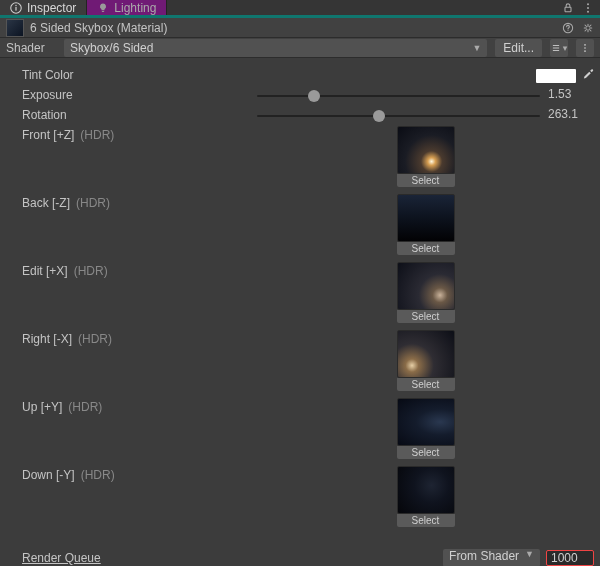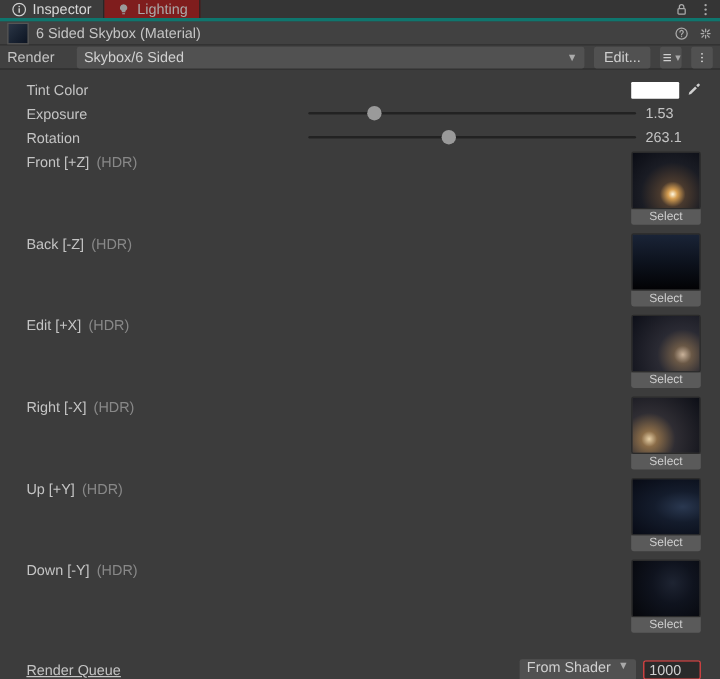--- a/index.html
+++ b/index.html
@@ -1,21 +1,21 @@
 <!DOCTYPE html>
 <html><head>
 <meta charset="utf-8">
 <style>
   * { box-sizing: border-box; margin: 0; padding: 0; font-family: -apple-system, BlinkMacSystemFont, "Segoe UI", Arial, sans-serif; }
   body { background: #3c3c3c; color: #c4c4c4; font-size: 12px; width: 600px; height: 566px; overflow: hidden; }
   .panel { width: 600px; height: 566px; display: flex; flex-direction: column; }
 
   
   .tabbar { height: 18px; background: #353535; display: flex; align-items: stretch; border-bottom: 3px solid #0f766e; }
-  .tab { display: flex; align-items: center; padding: 0 10px; gap: 5px; color: #aaa; background: #7f1d1d; border-right: 1px solid #232323; }
+  .tab { display: flex; align-items: center; padding: 0 10px; gap: 5px; color: #aaa; background: #701a75; border-right: 1px solid #232323; }
   .tab.active { background: #3c3c3c; color: #d8d8d8; }
   .tab svg { width: 12px; height: 12px; }
   .tab-spacer { flex: 1; }
   .tabbar-right { display: flex; align-items: center; padding-right: 6px; gap: 8px; color: #aaa; }
   .tabbar-right svg { width: 12px; height: 12px; }
 
   
   .header { height: 20px; background: #414141; display: flex; align-items: center; padding: 0 6px; gap: 6px; border-bottom: 1px solid #2c2c2c; justify-content: center; }
   .mat-icon { width: 18px; height: 18px; background: linear-gradient(135deg,#2a3545,#0c1422); border:1px solid #555; }
   .header-title { flex: 1; color: #c4c4c4; }
@@ -25,38 +25,38 @@
   
   .shader-row { height: 20px; background: #414141; display: flex; align-items: center; padding: 0 6px; gap: 8px; border-bottom:1px solid #2c2c2c; }
   .shader-row .label { width: 50px; color: #c4c4c4; }
   .shader-dd { flex: 1; height: 18px; background: #515151; border-radius: 2px; display: flex; align-items: center; padding: 0 6px; color: #d0d0d0; position: relative; }
   .shader-dd .caret { margin-left:auto; }
   .shader-edit { height:18px; background:#515151; border-radius:2px; padding:0 8px; display:flex; align-items:center; color:#d0d0d0; }
   .shader-icon { width:18px; height:18px; background:#515151; border-radius:2px; display:flex; align-items:center; justify-content:center; }
   .shader-icon svg { width:10px; height:10px; }
 
   
-  .body { flex:1; padding: 8px 16px 8px 22px; overflow:auto; }
+  .body { flex:1; padding: 8px 6px 8px 22px; overflow:auto; }
   .prop-row { display:flex; align-items:center; height:18px; margin-bottom:2px; }
   .prop-label { width: 235px; color:#c4c4c4; }
   .prop-suffix { color:#888; margin-left:6px; }
-  .prop-ctrl { flex:1; display:flex; align-items:flex-start; gap:6px; }
+  .prop-ctrl { flex:1; display:flex; align-items:flex-end; gap:6px; }
 
   .color-swatch { width:40px; height:14px; background:#fff; border-radius:1px; }
   .eyedrop svg { width:12px; height:12px; }
 
   .slider { flex:1; height:14px; position:relative; display:flex; align-items:center; }
   .slider-track { height:2px; background:#222; width:100%; border-radius:1px; }
   .slider-thumb { position:absolute; width:12px; height:12px; background:#9a9a9a; border-radius:50%; top:1px; transform:translateX(-50%); }
   .num-field { width:48px; height:16px; background:transparent; color:#c4c4c4; border:none; text-align:left; padding-left:2px; }
 
   
   .tex-row { display:flex; align-items:flex-start; margin-bottom:6px; min-height:62px; }
   .tex-label { width:235px; color:#c4c4c4; padding-top:2px; }
-  .tex-ctrl { flex:1; display:flex; justify-content:flex-end; }
+  .tex-ctrl { flex:1; display:flex; justify-content:center; }
   .tex-box { width:58px; display:flex; flex-direction:column; }
   .thumb { width:58px; height:48px; border:1px solid #2a2a2a; border-radius:2px; }
   .thumb.front { background: radial-gradient(circle at 60% 75%, #fff8e0 0%, #d79f52 8%, #4a3a2e 22%, #1a1c24 55%, #0a0c14 100%); }
   .thumb.back  { background: linear-gradient(180deg,#1a2437 0%,#0e1420 45%,#020204 100%); }
   .thumb.left  { background: radial-gradient(circle at 75% 70%, #c9b29a 0%, #6a5846 14%, #2a2a33 40%, #0d0f18 100%); }
   .thumb.right { background: radial-gradient(circle at 25% 75%, #e6cfa6 0%, #8a6c48 12%, #2f2d33 40%, #0c0e16 100%); }
   .thumb.up    { background: radial-gradient(ellipse at 75% 50%, #2a3850 0%, #141c2c 40%, #070a14 100%); }
   .thumb.down  { background: radial-gradient(circle at 60% 40%, #1e2432 0%, #0f131e 40%, #05060a 100%); }
   .select-btn { height:13px; background:#5a5a5a; color:#cfcfcf; font-size:10px; display:flex; align-items:center; justify-content:center; border-radius:0 0 2px 2px; }
 
@@ -116,21 +116,21 @@
           <circle cx="8" cy="11.3" r=".7" fill="#aaa" stroke="none"></circle>
         </svg>
       <svg viewBox="0 0 16 16" fill="none" stroke="#aaa" stroke-width="1.4">
           <path d="M3 8h3M10 8h3M8 3v3M8 10v3" stroke-linecap="round"></path>
           <path d="M4 4l2 2M12 4l-2 2M4 12l2-2M12 12l-2-2" stroke-linecap="round"></path>
         </svg>
     </div>
   </div>
 
   <div class="shader-row">
-    <div class="label">Render</div>
+    <div class="label">Shader</div>
     <div class="shader-dd">
       <span>Skybox/6 Sided</span>
       <span class="caret">▼</span>
     </div>
     <div class="shader-edit">
       <span>Edit...</span>
     </div>
     <div class="shader-icon">
       <svg viewBox="0 0 16 16" stroke="#cfcfcf" stroke-width="1.4">
           <path d="M3 4h10M3 8h10M3 12h10"></path>

